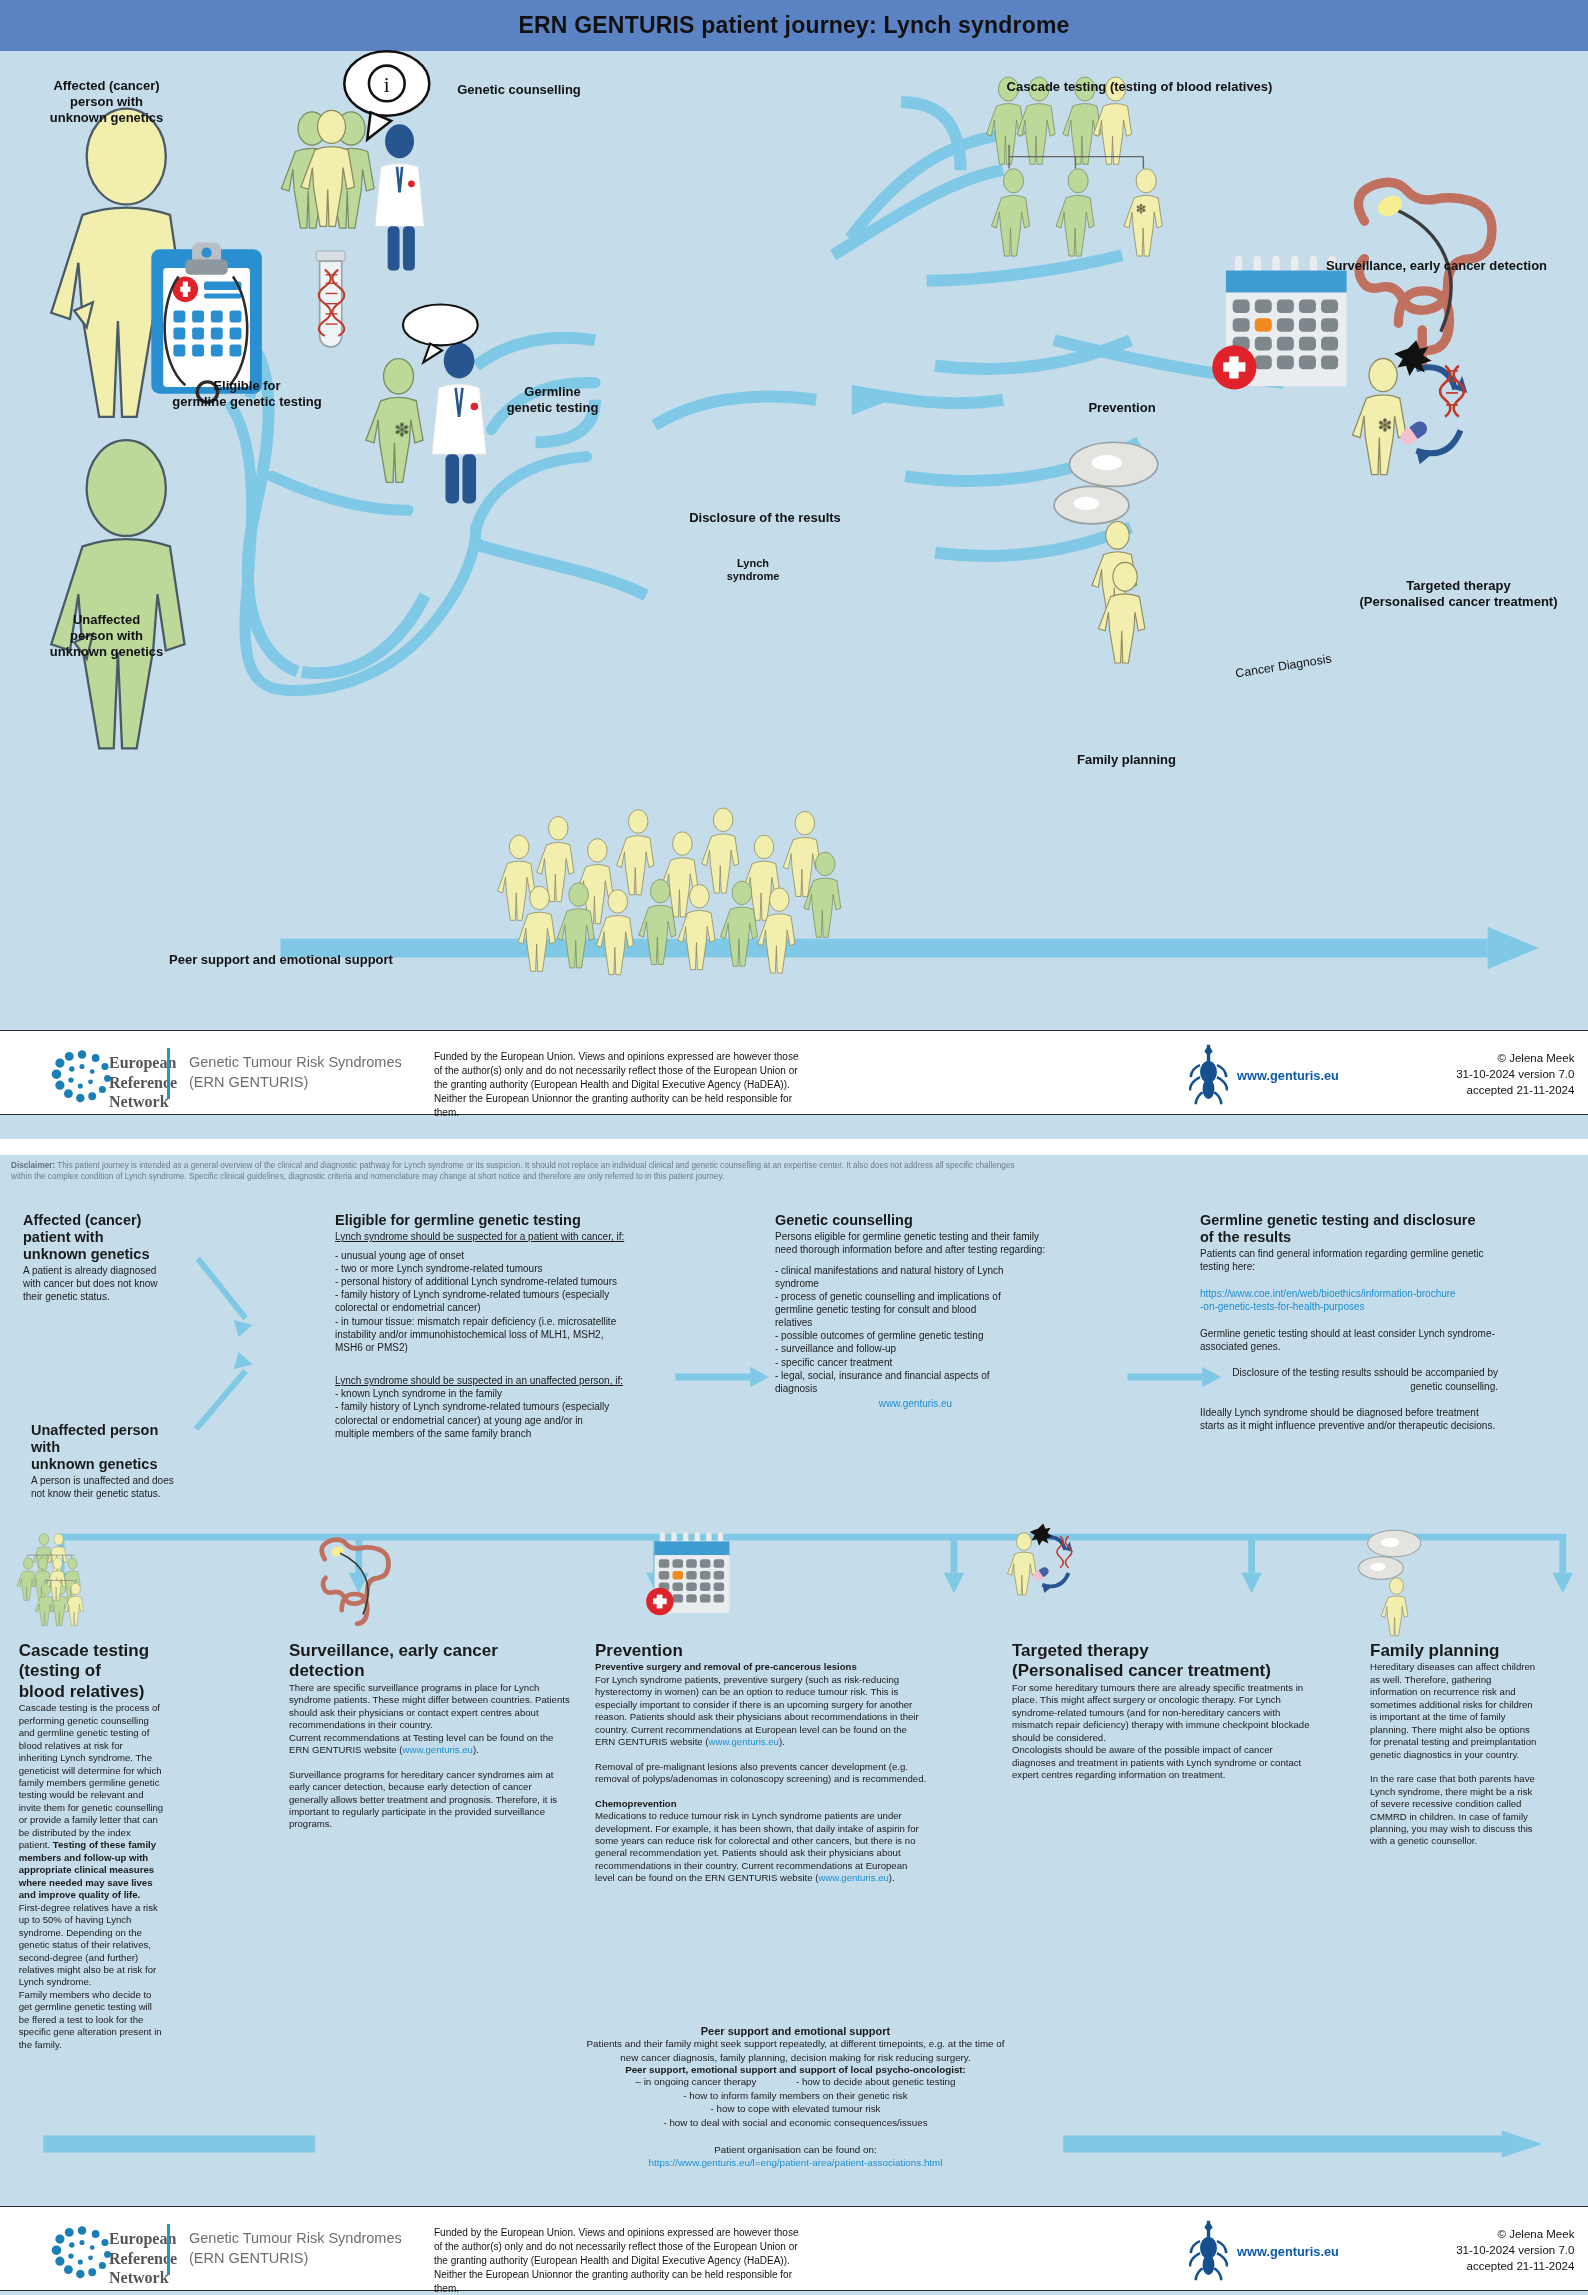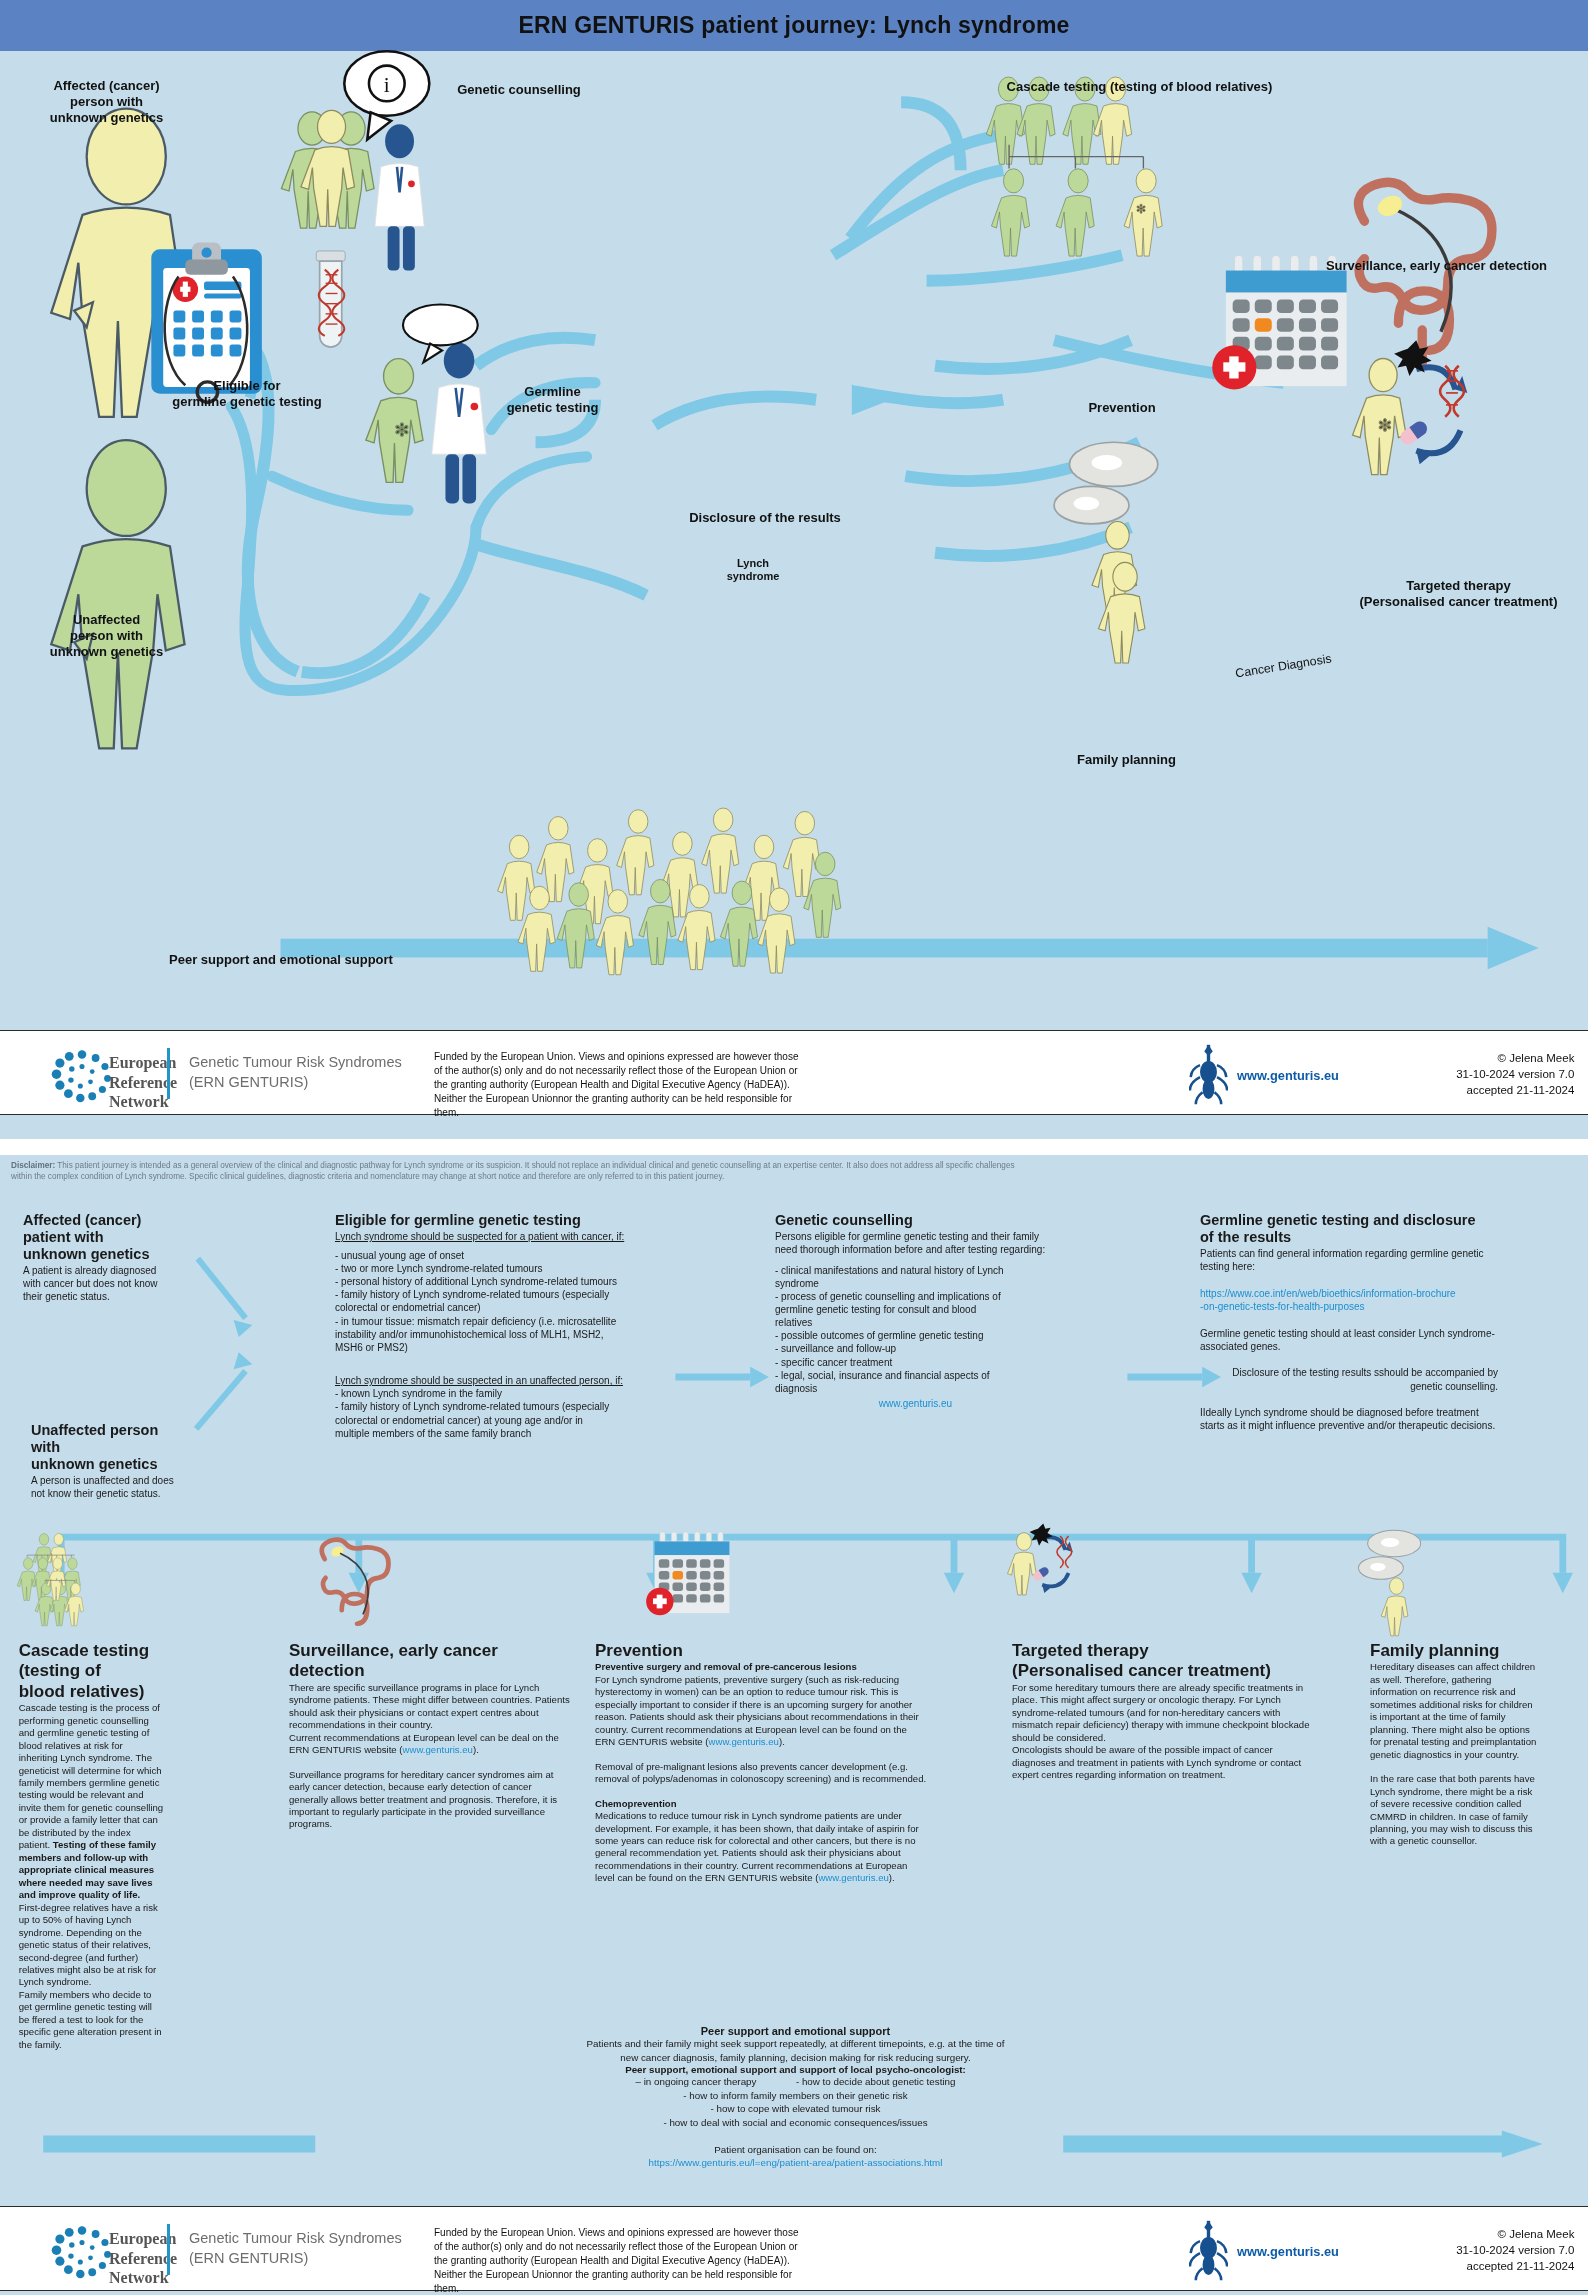--- a/index.html
+++ b/index.html
@@ -812,21 +812,21 @@
       <span>Cascade testing is the process of performing genetic counselling and germline genetic testing of blood relatives at risk for inheriting Lynch syndrome. The geneticist will determine for which family members germline genetic testing would be relevant and invite them for genetic counselling or provide a family letter that can be distributed by the index patient. </span><b>Testing of these family members and follow-up with appropriate clinical measures where needed may save lives and improve quality of life.</b>
     </div>
     <div class="body">First-degree relatives have a risk up to 50% of having Lynch syndrome. Depending on the genetic status of their relatives, second-degree (and further) relatives might also be at risk for Lynch syndrome.</div>
     <div class="body">Family members who decide to get germline genetic testing will be ffered a test to look for the specific gene alteration present in the family.</div>
   </div>
 
   <div class="lowcol" style="left:289px; top:1641px; width:281px;">
     <h3>Surveillance, early cancer detection</h3>
     <div class="body">There are specific surveillance programs in place for Lynch syndrome patients. These might differ between countries. Patients should ask their physicians or contact expert centres about recommendations in their country.</div>
     <div class="body">
-      <span>Current recommendations at European level can be deal on the ERN GENTURIS website (</span><span class="link">www.genturis.eu</span><span>).</span>
+      <span>Current recommendations at Testing level can be found on the ERN GENTURIS website (</span><span class="link">www.genturis.eu</span><span>).</span>
     </div>
     <div class="body" style="margin-top:12px;">Surveillance programs for hereditary cancer syndromes aim at early cancer detection, because early detection of cancer generally allows better treatment and prognosis. Therefore, it is important to regularly participate in the provided surveillance programs.</div>
   </div>
 
   <div class="lowcol" style="left:595px; top:1641px; width:332px;">
     <h3>Prevention</h3>
     <div class="body" style="font-weight:bold;">Preventive surgery and removal of pre-cancerous lesions</div>
     <div class="body">
       <span>For Lynch syndrome patients, preventive surgery (such as risk-reducing hysterectomy in women) can be an option to reduce tumour risk. This is especially important to consider if there is an upcoming surgery for another reason. Patients should ask their physicians about recommendations in their country. Current recommendations at European level can be found on the ERN GENTURIS website (</span><span class="link">www.genturis.eu</span><span>).</span>
     </div>

